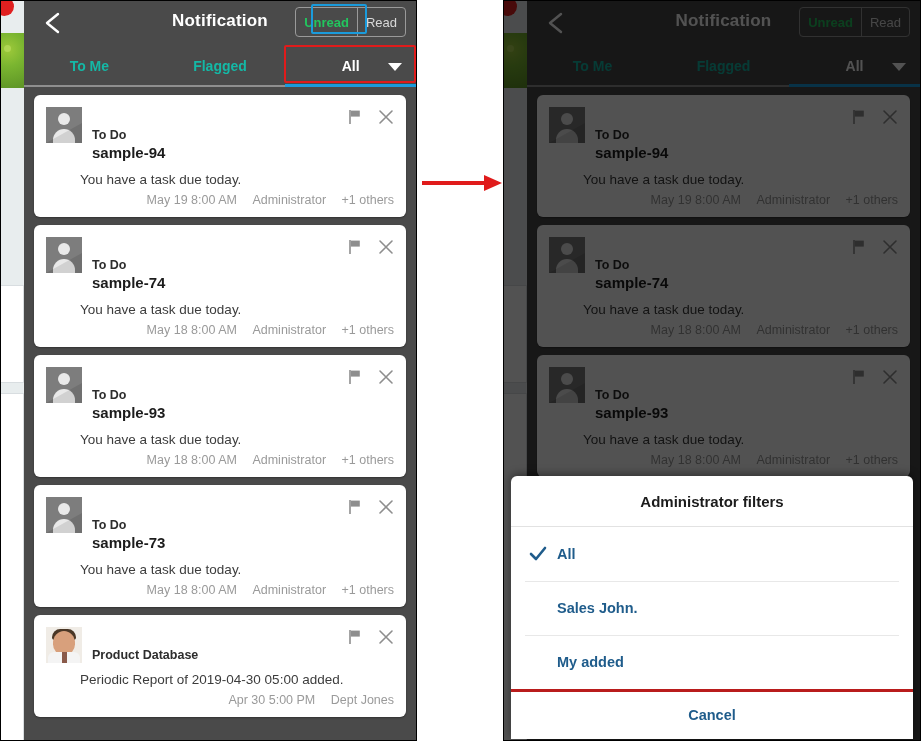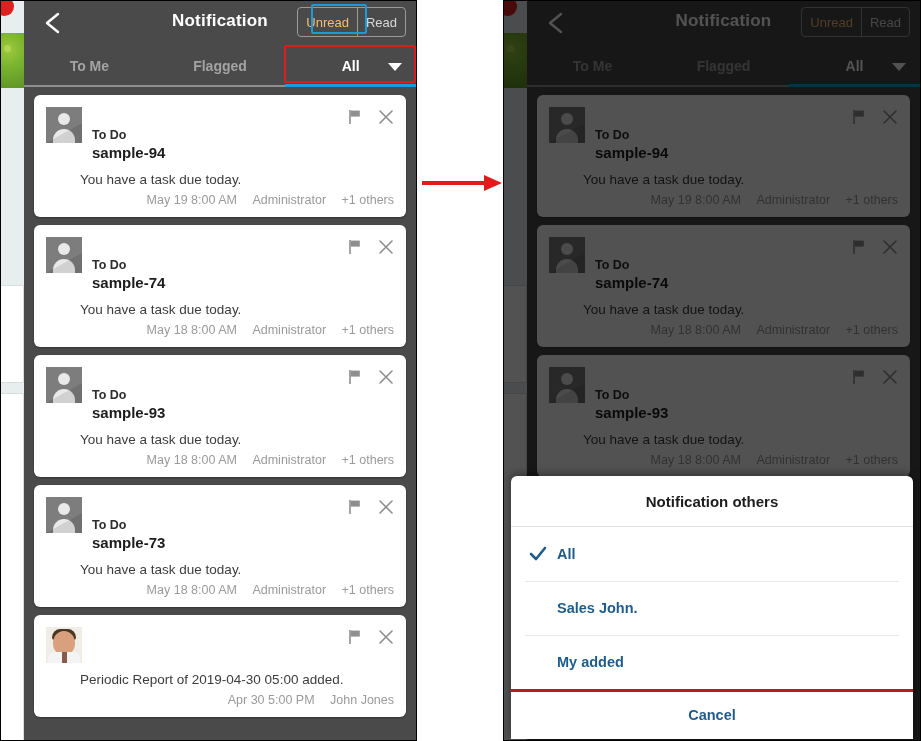--- a/index.html
+++ b/index.html
@@ -66,36 +66,36 @@
     text-align: center; color: #fff;
     font-size: 17px; font-weight: bold; letter-spacing: .2px;
   }
   .seg {
     position: absolute; right: 10px; top: 6px;
     display: flex; height: 30px;
     border: 1px solid #9a9a9a; border-radius: 4px; overflow: hidden;
   }
   .seg-btn {
     display: flex; align-items: center; justify-content: center;
-    padding: 0 8px; color: #fdba74; font-size: 13px; font-weight: normal;
+    padding: 0 8px; color: #22c55e; font-size: 13px; font-weight: bold;
     background: transparent; cursor: pointer;
   }
   .seg-btn.inactive { color: #d9d9d9; font-weight: normal; }
   .seg-divider { width: 1px; background: #9a9a9a; }
 
   .tabs {
     position: relative; height: 42px; background: #4a4a4a;
     display: flex; align-items: stretch;
   }
   .tab {
     flex: 1; display: flex; align-items: center; justify-content: center;
     position: relative; color: #ffffff;
     font-size: 14px; font-weight: bold; cursor: pointer;
   }
-  .tab.inactive { color: #a3a3a3; }
+  .tab.inactive { color: #14b8a6; }
   .tab .underline {
     position: absolute; left: 0; right: 0; bottom: 0; height: 2px;
     background: #8f8f8f;
   }
   .tab.active .underline { background: #1a9bdc; height: 3px; }
   .caret {
     position: absolute; right: 14px; top: 50%; margin-top: -3px;
     width: 0; height: 0;
     border-left: 7px solid transparent; border-right: 7px solid transparent;
     border-top: 8px solid #ffffff;
@@ -398,39 +398,40 @@
 
         <div class="card">
           <div class="card-top">
             <div class="avatar photo">
               <div class="hair"></div>
                 <div class="face"></div>
                 <div class="shirt"></div>
                 <div class="tie"></div>
             </div>
             <div class="card-titles">
+              <div class="card-kicker">Product Database</div>
             </div>
             <div class="card-actions">
               <span class="flag-icon">
                 <svg width="14" height="16" viewBox="0 0 14 16" aria-hidden="true">
                   <path d="M2 1 v14" stroke="#8e8e8e" stroke-width="1.6" fill="none"></path>
                   <path d="M2.8 1.6 h9 v6 h-9 z" fill="#8e8e8e"></path>
                 </svg>
               </span>
               <span class="close-icon">
                 <svg width="16" height="16" viewBox="0 0 16 16" aria-hidden="true">
                   <path d="M2 2 L14 14 M14 2 L2 14" stroke="#8e8e8e" stroke-width="1.6" stroke-linecap="round"></path>
                 </svg>
               </span>
             </div>
           </div>
           <div class="card-body" style="max-width:290px;">Periodic Report of 2019-04-30 05:00 added.</div>
           <div class="card-meta">
             <span>Apr 30 5:00 PM</span>
-            <span>John Jones</span>
+            <span>Dept Jones</span>
           </div>
         </div>
 
       </div>
     </div>
 
     <div class="anno-box anno-blue" style="left:310px;top:3px;width:56px;height:30px;"></div>
     <div class="anno-box anno-red" style="left:283px;top:44px;width:132px;height:38px;"></div>
   </div>
 
@@ -612,21 +613,21 @@
             <span>Administrator</span>
             <span>+1 others</span>
           </div>
         </div>
       </div>
     </div>
 
     <div class="dim"></div>
 
     <div class="dialog">
-      <div class="dialog-title">Notification others</div>
+      <div class="dialog-title">Administrator filters</div>
 
       <div class="filter-row">
         <span class="filter-check">
           <svg width="18" height="18" viewBox="0 0 18 18" aria-hidden="true">
             <polyline points="2,9 7,14 16,3" fill="none" stroke="#1f5c8b" stroke-width="2.6" stroke-linecap="round" stroke-linejoin="round"></polyline>
           </svg>
         </span>
         <span>All</span>
       </div>
 

